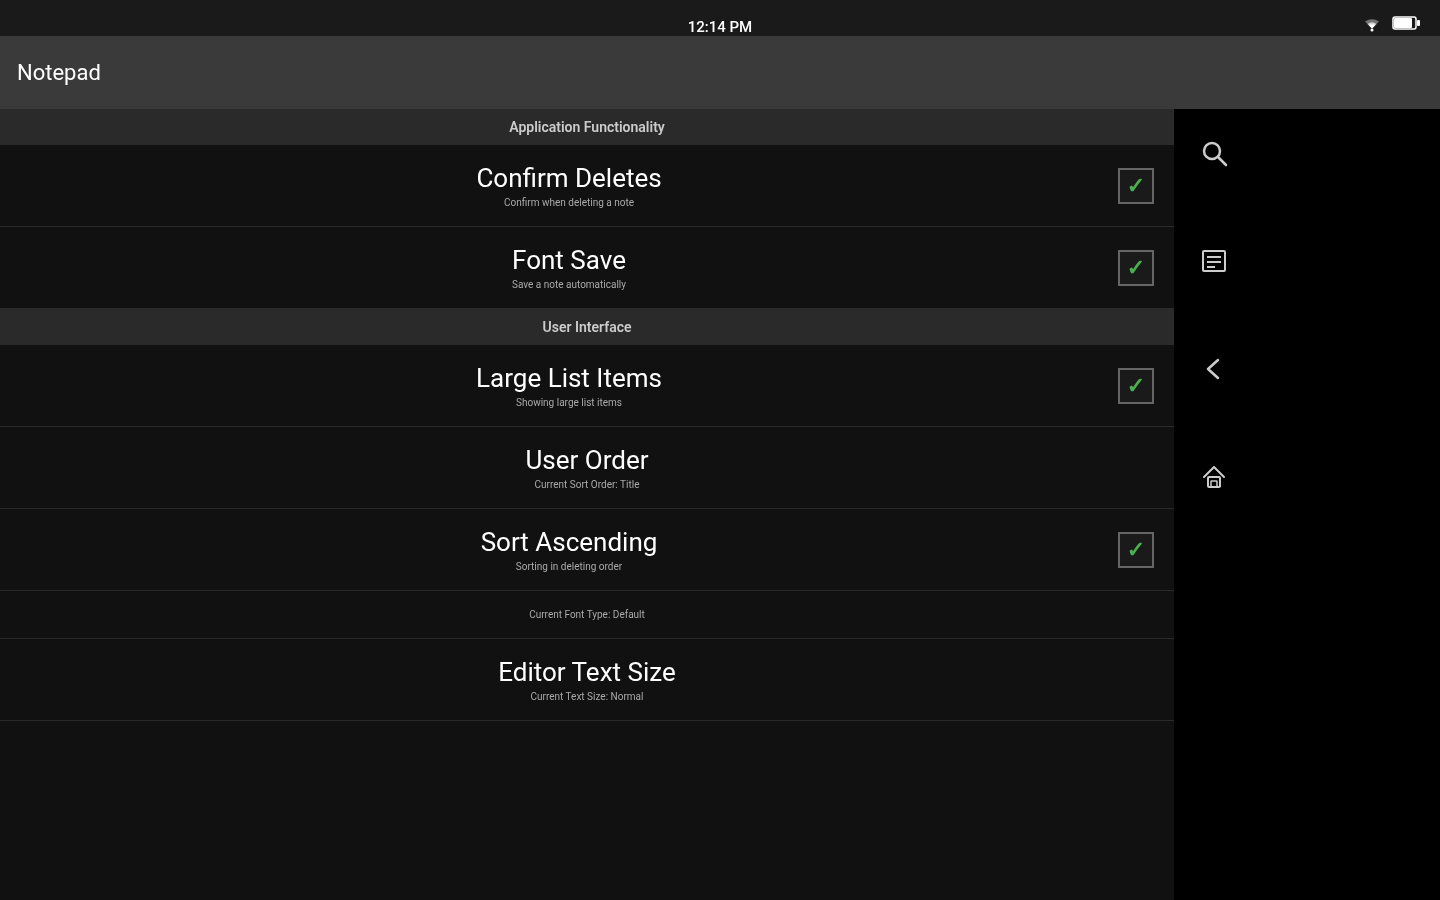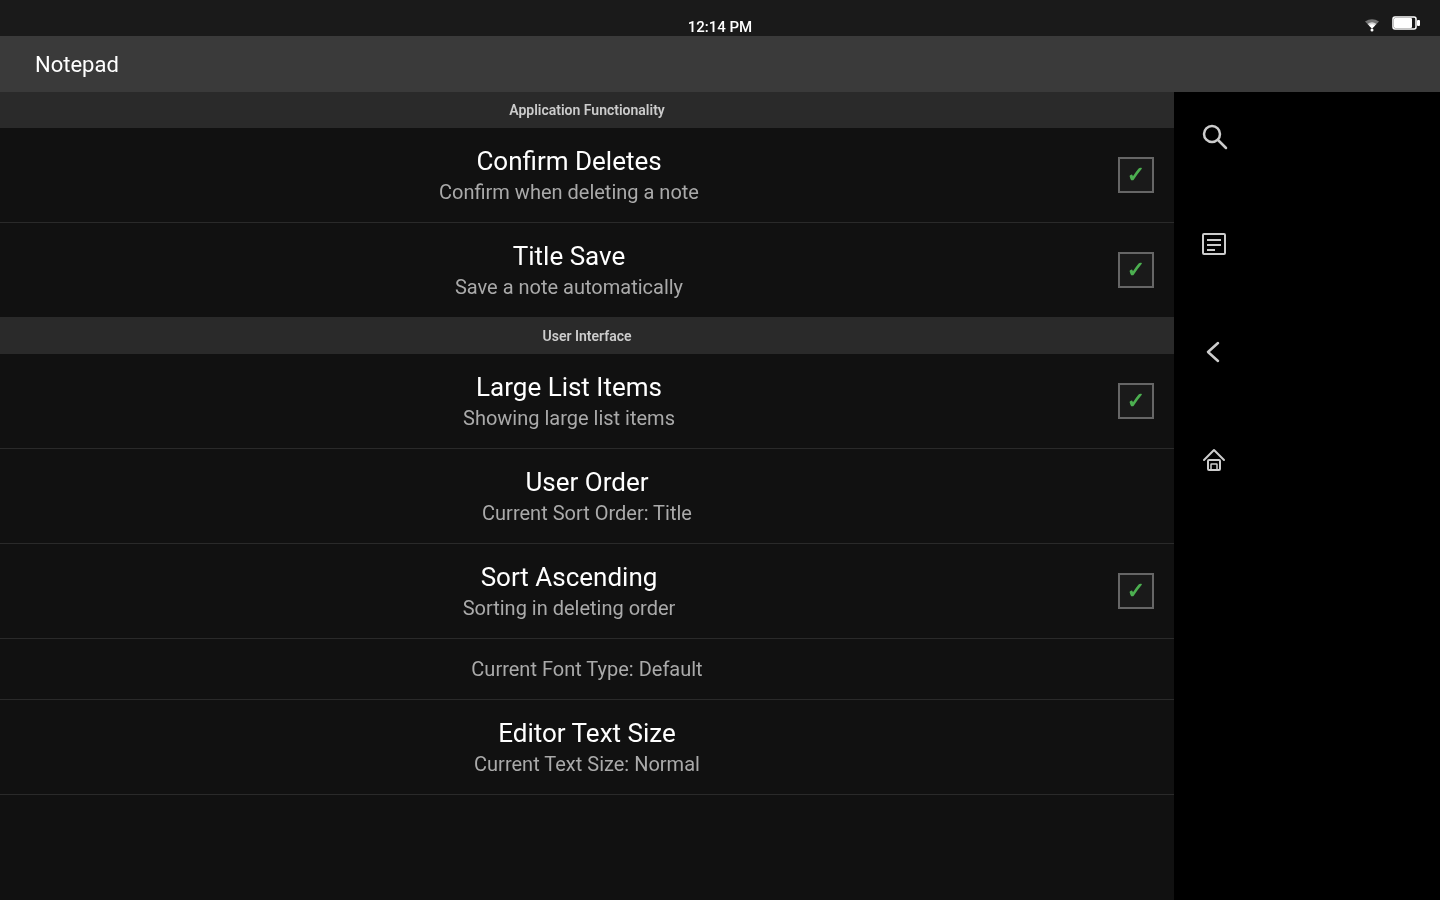--- a/index.html
+++ b/index.html
@@ -34,25 +34,25 @@
       position: absolute;
       right: 20px;
       display: flex;
       align-items: center;
       gap: 8px;
     }
 
     
     .title-bar {
       width: 1440px;
-      height: 56px;
+      height: 73px;
       background: #3a3a3a;
       display: flex;
       align-items: center;
-      padding: 0 35px;
+      padding: 0 17px;
     }
 
     .title-bar-text {
       color: #fff;
       font-size: 22px;
       font-weight: 400;
     }
 
     
     .content-area {
@@ -94,21 +94,21 @@
 
     .setting-title {
       color: #ffffff;
       font-size: 26px;
       font-weight: 400;
       margin-bottom: 4px;
     }
 
     .setting-subtitle {
       color: #aaa;
-      font-size: 20px;
+      font-size: 10px;
     }
 
     
     .checkbox-container {
       width: 36px;
       height: 36px;
       border: 2px solid #666;
       background: #1a1a1a;
       display: flex;
       align-items: center;
@@ -184,21 +184,21 @@
         <div class="setting-text">
           <div class="setting-title">Confirm Deletes</div>
           <div class="setting-subtitle">Confirm when deleting a note</div>
         </div>
         <div class="checkbox-container">
           <span class="checkmark">✓</span>
         </div>
       </div>
       <div class="setting-item">
         <div class="setting-text">
-          <div class="setting-title">Title Save</div>
+          <div class="setting-title">Font Save</div>
           <div class="setting-subtitle">Save a note automatically</div>
         </div>
         <div class="checkbox-container">
           <span class="checkmark">✓</span>
         </div>
       </div>
       <div class="section-header">User Interface</div>
       <div class="setting-item">
         <div class="setting-text">
           <div class="setting-title">Large List Items</div>

